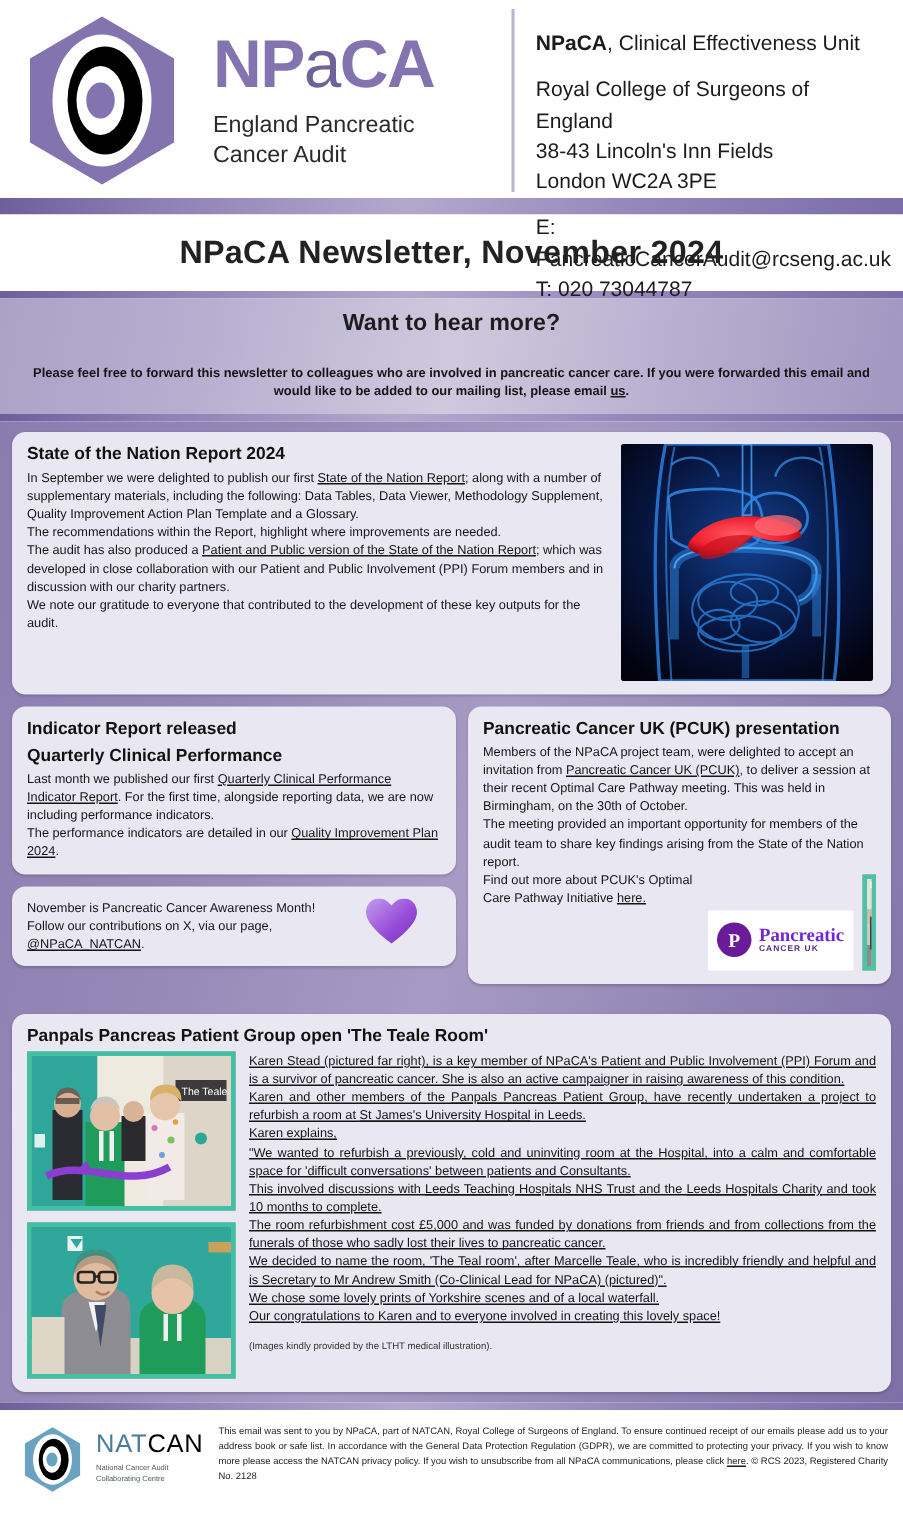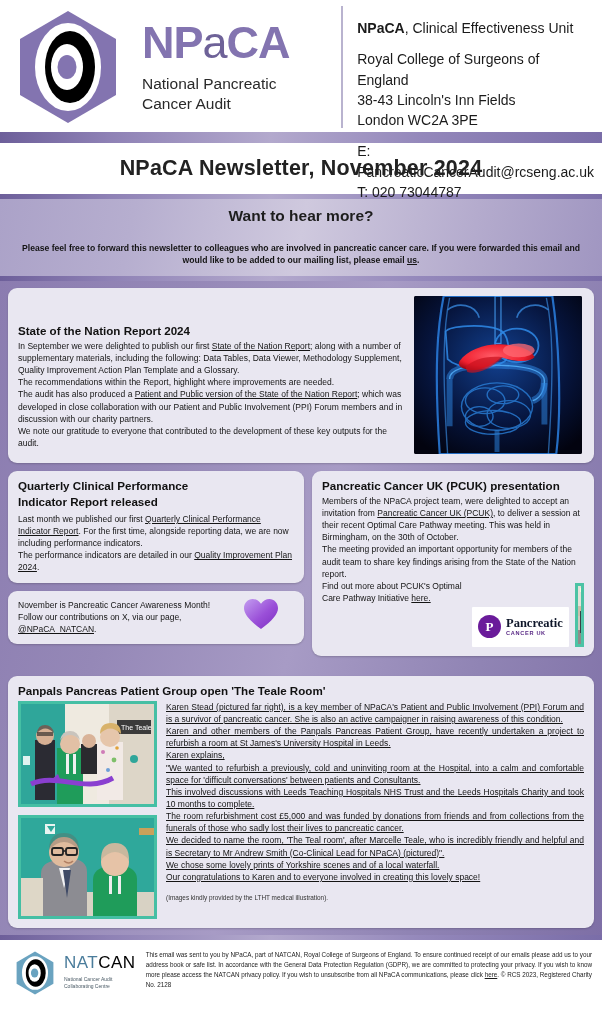--- a/index.html
+++ b/index.html
@@ -76,21 +76,21 @@
   .card h3 {
     font-size: 11.6px; font-weight:bold; color:#111; margin-bottom: 3px;
   }
   .card p, .card .txt {
     font-size: 8.5px; color:#141414; line-height:1.43;
   }
   .card a { color:#141414; text-decoration: underline; }
 
   
   .sec1 { display:flex; gap:0; }
-  .sec1 .left { flex:1; padding-right:8px;margin-top:28px; }
+  .sec1 .left { flex:1; padding-right:8px; }
   .sec1 .right { flex:0 0 170px; display:flex; align-items:flex-start; }
   .anat {
     width:168px; height:158px; border-radius:2px; overflow:hidden;
     background:#05040c; position:relative;
   }
 
   
   .row2 { display:flex; gap:8px; margin-top:8px; align-items:stretch; }
   .col-l { flex: 0 0 296px; display:flex; flex-direction:column; gap:8px; }
   .col-r { flex:1; }
@@ -101,21 +101,21 @@
   .pcuk-logo {
     background:#fff; width:106px; height:40px; display:flex; align-items:center;
     gap:5px; padding:4px 6px; border-radius:1px;
   }
   .pcuk-mark {
     width:23px; height:23px; border-radius:50%; background:#6a1b9a;
     color:#fff; font-size:13px; font-weight:bold; display:flex;
     align-items:center; justify-content:center; font-family:"Liberation Serif",serif;
   }
   .pcuk-words { line-height:1.05; }
-  .pcuk-words .w1 { font-family:"Liberation Serif",serif; font-weight:bold; font-size:12.5px; color:#0f172a;text-align:right; }
+  .pcuk-words .w1 { font-family:"Liberation Serif",serif; font-weight:bold; font-size:12.5px; color:#6d28d9;text-align:right; }
   .pcuk-words .w2 { font-size:5.6px; letter-spacing:.7px; color:#5a2a86; font-weight:bold; }
   .group-photo {
     width:132px; height:64px; border:3px solid #4cc3a5; overflow:hidden; position:relative;
     background:#9a9a96;
   }
 
   
   .sec3 { margin-top:20px; }
   .sec3 .inner { display:flex; gap:9px; margin-top:4px; }
   .photos { flex:0 0 139px; display:flex; flex-direction:column; gap:8px; }
@@ -153,21 +153,21 @@
       <svg class="hexlogo" viewBox="0 0 120 120">
         <polygon points="60,4 108,32 108,88 60,116 12,88 12,32" fill="#8374b0" rx="8"></polygon>
         <ellipse cx="60" cy="60" rx="33" ry="44" fill="#ffffff"></ellipse>
         <ellipse cx="62" cy="60" rx="25" ry="36" fill="#000000"></ellipse>
         <ellipse cx="59" cy="60" rx="16" ry="23" fill="#ffffff"></ellipse>
         <ellipse cx="59" cy="60" rx="9.5" ry="12" fill="#8374b0"></ellipse>
       </svg>
       <div class="brand">
         <div class="brand-title"><span>NP</span><span class="lower">a</span><span>CA</span></div>
         <div class="brand-sub">
-          <div>National Pancreatic</div>
+          <div>England Pancreatic</div>
           <div>Cancer Audit</div>
         </div>
       </div>
     </div>
 
     <div class="contact">
       <div class="org"><b>NPaCA</b><span>, Clinical Effectiveness Unit</span></div>
       <div class="addr">
         <div>Royal College of Surgeons of England</div>
         <div>38-43 Lincoln's Inn Fields</div>
@@ -259,22 +259,22 @@
           </svg>
         </div>
       </div>
     </div>
 
     <div class="row2">
 
       <div class="col-l">
 
         <div class="card">
+          <h3 style="margin-bottom:5px">Indicator Report released</h3>
           <h3>Quarterly Clinical Performance</h3>
-          <h3 style="margin-bottom:5px">Indicator Report released</h3>
           <div class="txt"><span>Last month we published our first </span><a href="#">Quarterly Clinical Performance Indicator Report</a><span>. For the first time, alongside reporting data, we are now including performance indicators.</span></div>
           <div class="txt"><span>The performance indicators are detailed in our </span><a href="#">Quality Improvement Plan 2024</a><span>.</span></div>
         </div>
 
         <div class="card awareness">
           <div class="txt">
             <div>November is Pancreatic Cancer Awareness Month!</div>
             <div><span>Follow our contributions on X, via our page, </span><a href="#">@NPaCA_NATCAN</a><span>.</span></div>
           </div>
           <div class="heart">

